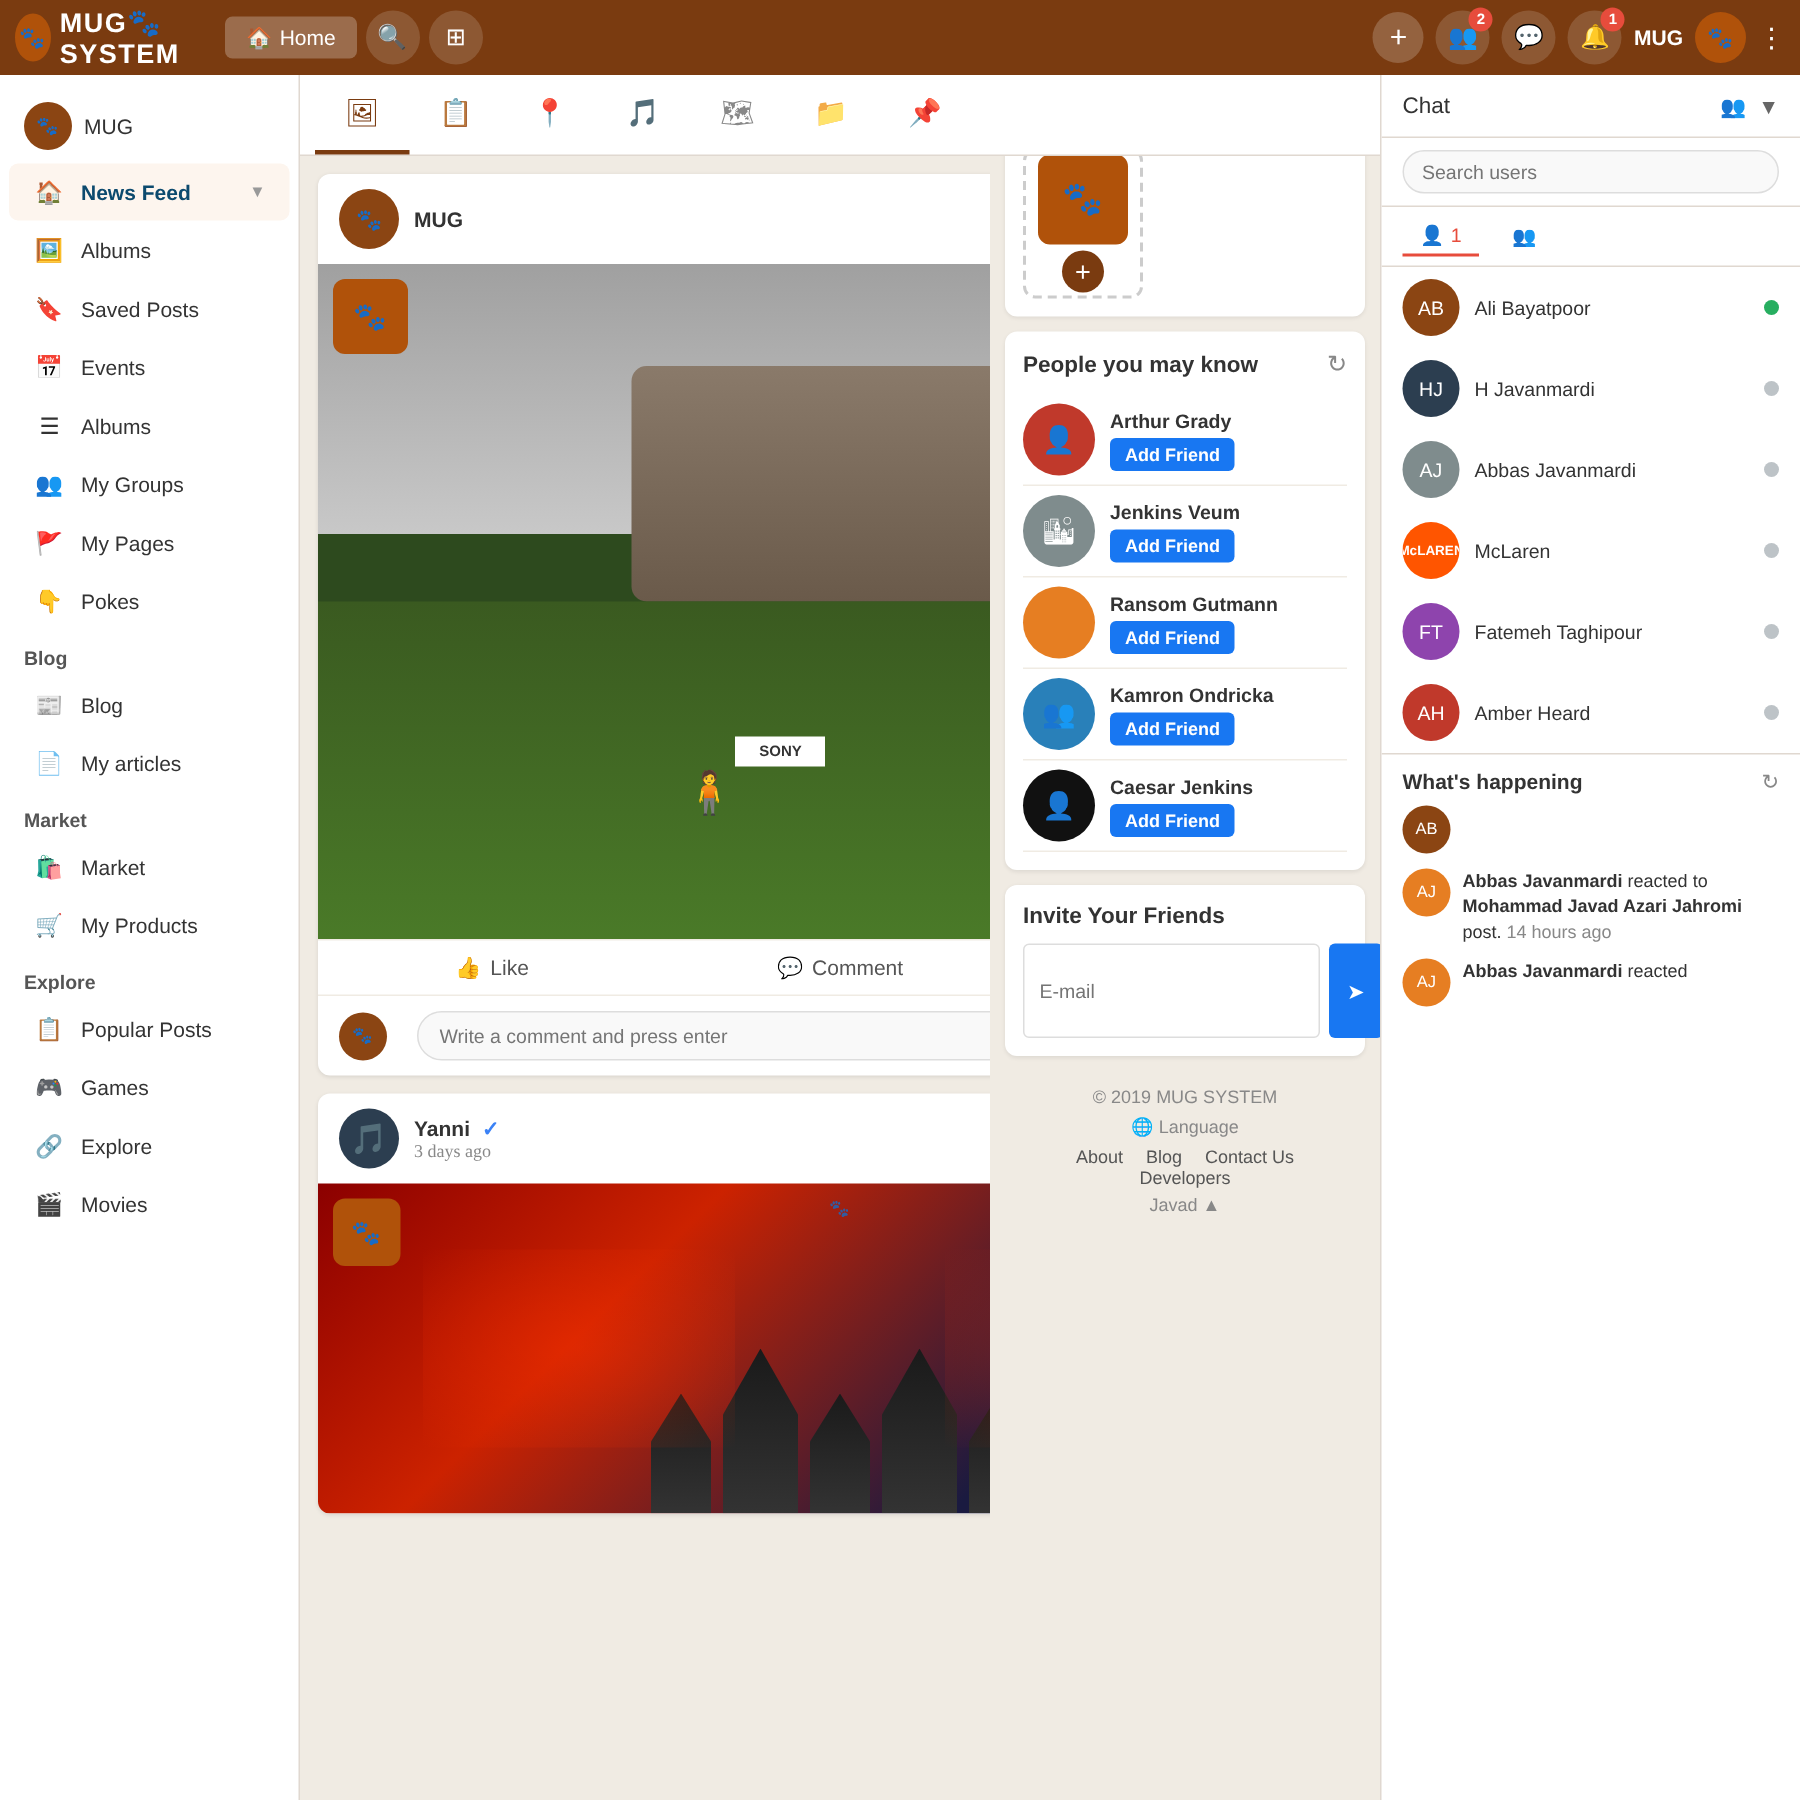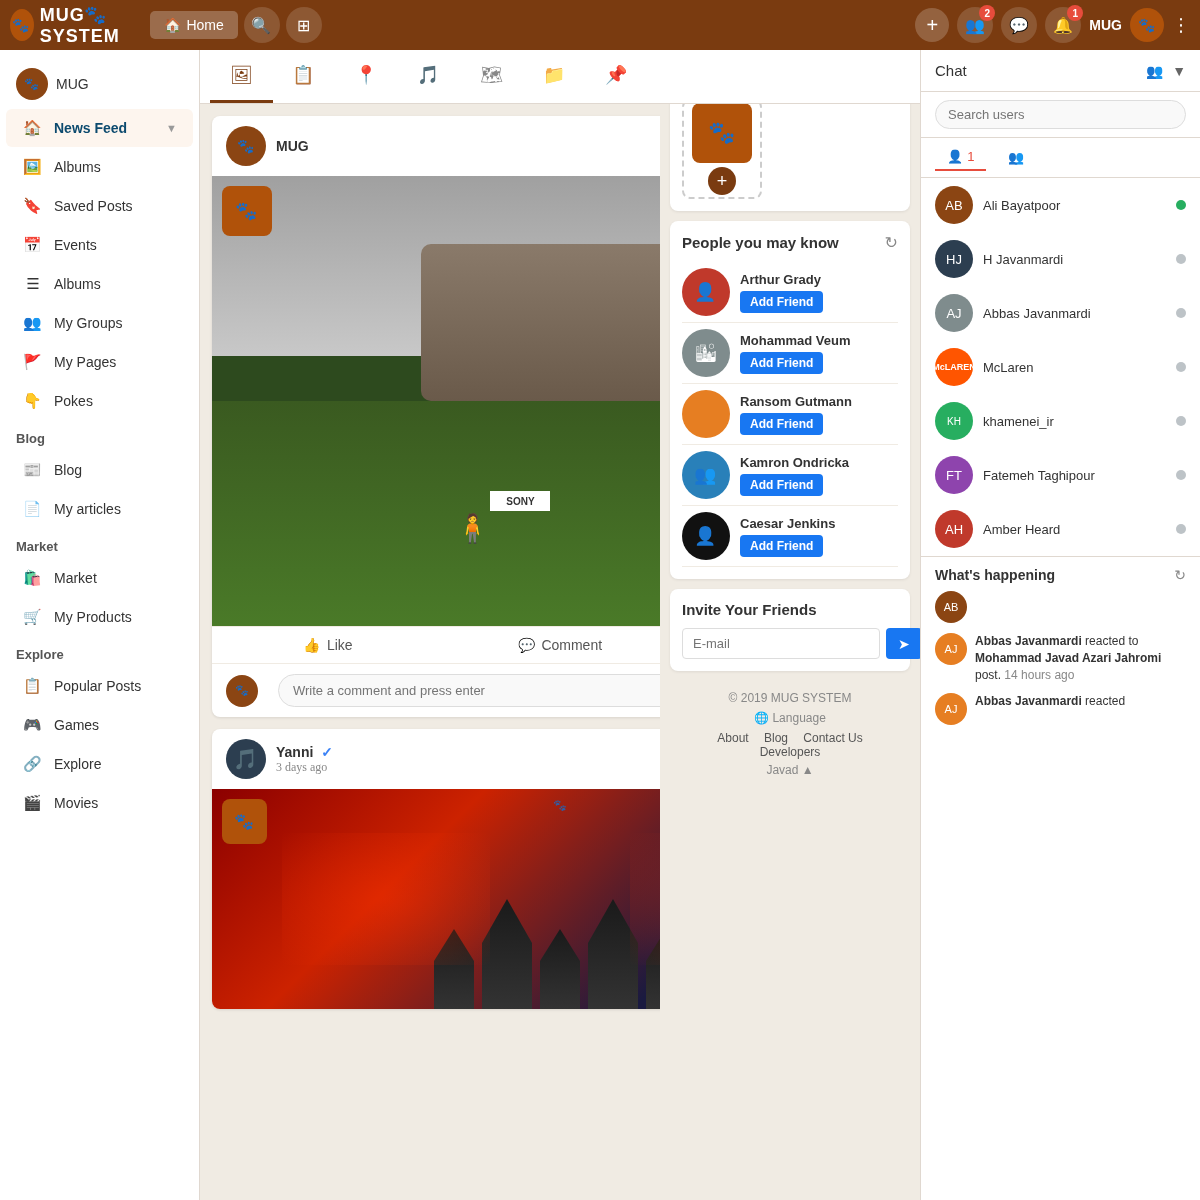--- a/index.html
+++ b/index.html
@@ -457,21 +457,21 @@
     }
     .invite-title { font-weight: bold; font-size: 15px; margin-bottom: 10px; }
     .invite-row {
       display: flex;
       gap: 6px;
     }
     .invite-input {
       flex: 1;
       border: 1px solid #ddd;
       border-radius: 4px;
-      padding: 7px 10px;
+      padding: 23px 10px;
       font-size: 13px;
       outline: none;
       color: #701a75;
     }
     .invite-send-btn {
       background: #1877f2;
       color: #fff;
       border: none;
       border-radius: 4px;
       padding: 7px 12px;
@@ -818,21 +818,21 @@
         <div class="people-avatar bg-red" style="display:flex;align-items:center;justify-content:center;color:#fff;font-size:18px;">👤</div>
         <div>
           <div class="people-name">Arthur Grady</div>
           <button class="add-friend-btn">Add Friend</button>
         </div>
       </div>
 
       <div class="people-item">
         <div class="people-avatar bg-gray" style="display:flex;align-items:center;justify-content:center;color:#fff;font-size:18px;">🏙</div>
         <div>
-          <div class="people-name">Mohammad Veum</div>
+          <div class="people-name">Jenkins Veum</div>
           <button class="add-friend-btn">Add Friend</button>
         </div>
       </div>
 
       <div class="people-item">
         <div class="people-avatar bg-orange" style="display:flex;align-items:center;justify-content:color:#fff;font-size:18px;"></div>
         <div>
           <div class="people-name">Ransom Gutmann</div>
           <button class="add-friend-btn">Add Friend</button>
         </div>
@@ -912,25 +912,20 @@
       <div class="chat-offline-dot"></div>
     </div>
     <div class="chat-user-item">
       <div class="chat-avatar bg-gray">AJ</div>
       <span class="chat-username">Abbas Javanmardi</span>
       <div class="chat-offline-dot"></div>
     </div>
     <div class="chat-user-item">
       <div class="chat-avatar bg-mclaren" style="font-size:9px;font-weight:bold;">McLAREN</div>
       <span class="chat-username">McLaren</span>
-      <div class="chat-offline-dot"></div>
-    </div>
-    <div class="chat-user-item">
-      <div class="chat-avatar bg-green" style="font-size:10px;">KH</div>
-      <span class="chat-username">khamenei_ir</span>
       <div class="chat-offline-dot"></div>
     </div>
     <div class="chat-user-item">
       <div class="chat-avatar bg-purple">FT</div>
       <span class="chat-username">Fatemeh Taghipour</span>
       <div class="chat-offline-dot"></div>
     </div>
     <div class="chat-user-item">
       <div class="chat-avatar bg-red">AH</div>
       <span class="chat-username">Amber Heard</span>

